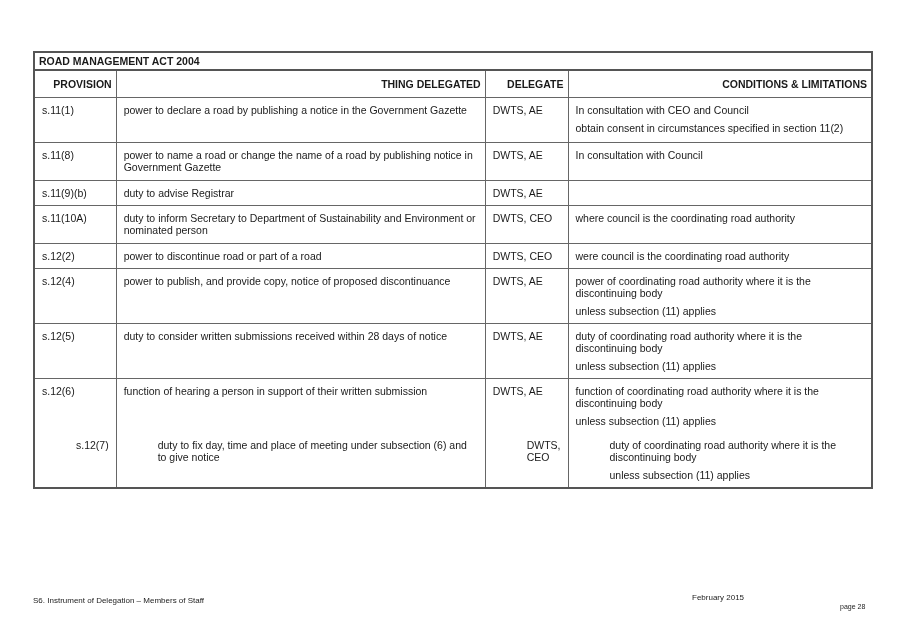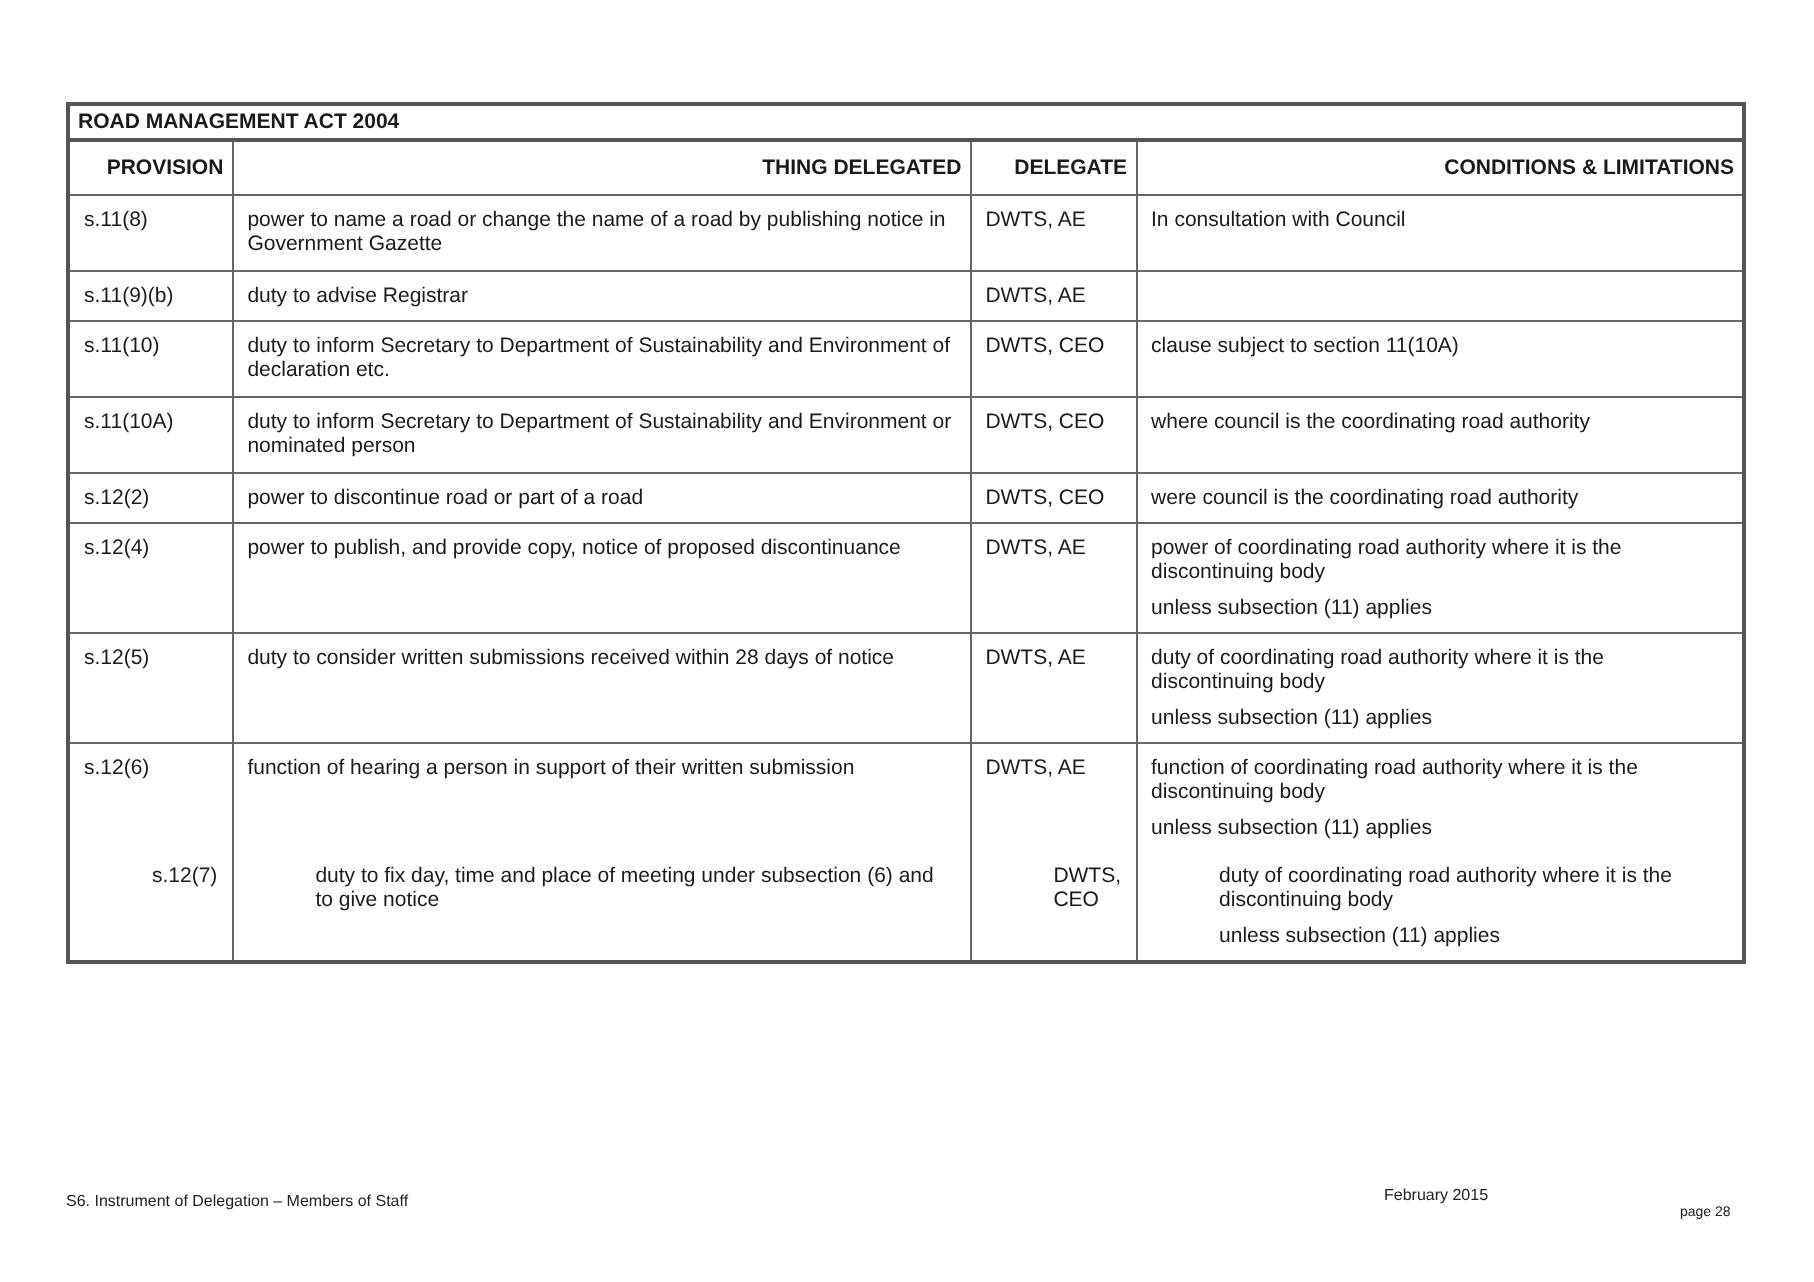--- a/index.html
+++ b/index.html
@@ -45,45 +45,46 @@
         <tr class="act-row">
       <td colspan="4">ROAD MANAGEMENT ACT 2004</td>
     </tr>
     <tr>
       <th>PROVISION</th>
       <th>THING DELEGATED</th>
       <th>DELEGATE</th>
       <th>CONDITIONS &amp; LIMITATIONS</th>
     </tr>
 
+    <tr class="r-tall">
+      <td>s.11(1)</td>
+      <td>power to declare a road by publishing a notice in the Government Gazette</td>
+      <td>DWTS, AE</td>
+      <td>
+        <span class="cond-line">In consultation with CEO and Council</span>
+        <span class="cond-line">obtain consent in circumstances specified in section 11(2)</span>
+      </td>
+    </tr>
 
     <tr class="r-med">
       <td>s.11(8)</td>
       <td>power to name a road or change the name of a road by publishing notice in Government Gazette</td>
       <td>DWTS, AE</td>
       <td>
         <span class="cond-line">In consultation with Council</span>
       </td>
     </tr>
 
     <tr class="r-short">
       <td>s.11(9)(b)</td>
       <td>duty to advise Registrar</td>
       <td>DWTS, AE</td>
       <td></td>
     </tr>
 
-    <tr class="r-med">
-      <td>s.11(10)</td>
-      <td>duty to inform Secretary to Department of Sustainability and Environment of declaration etc.</td>
-      <td>DWTS, CEO</td>
-      <td>
-        <span class="cond-line">clause subject to section 11(10A)</span>
-      </td>
-    </tr>
 
     <tr class="r-med">
       <td>s.11(10A)</td>
       <td>duty to inform Secretary to Department of Sustainability and Environment or nominated person</td>
       <td>DWTS, CEO</td>
       <td>
         <span class="cond-line">where council is the coordinating road authority</span>
       </td>
     </tr>
 

